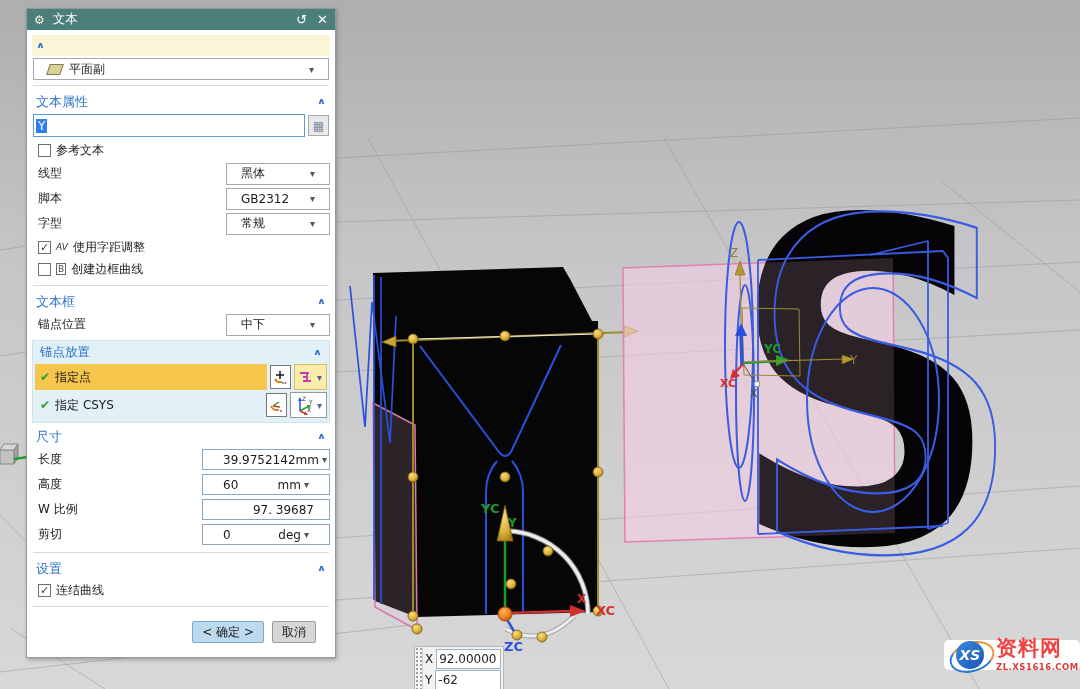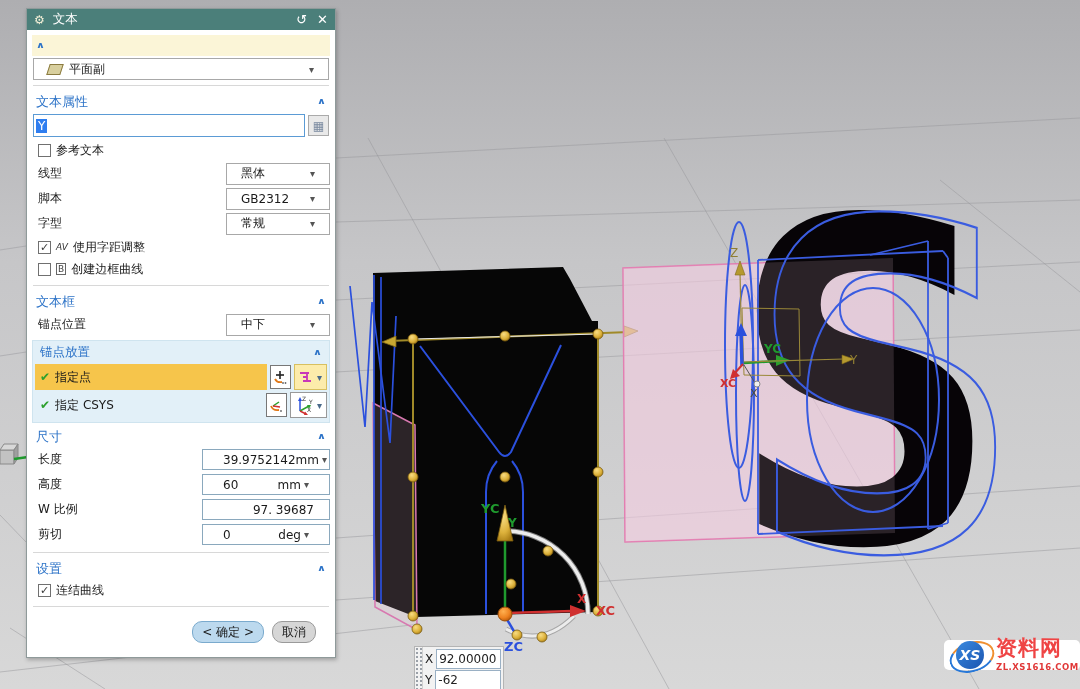--- a/index.html
+++ b/index.html
@@ -55,21 +55,21 @@
   .igroup .caret{margin:0 2px;color:#4a6a8a;}
   .fieldrow{display:flex;align-items:center;height:25px;}
   .fieldrow .lab{flex:1;padding-left:6px;}
   .field{width:128px;height:21px;border:1px solid #8aa8bd;background:#fff;display:flex;
          align-items:center;padding:0 20px;box-sizing:border-box;overflow:hidden;}
   .field .val{flex:1;white-space:nowrap;}
   .field .unit{margin-right:3px;}
   .field.rightal{justify-content:flex-end;}
   .field.rightal .val{flex:none;margin-right:-5px;}
   .btnrow{display:flex;justify-content:flex-end;gap:8px;padding:9px 14px 0 0;}
-  .btn{height:20px;padding:0 9px;display:flex;align-items:center;font-size:12px;border-radius:10px;}
+  .btn{height:20px;padding:0 9px;display:flex;align-items:center;font-size:12px;border-radius:2px;}
   .btn.ok{background:#bcd9ee;border:1px solid #7aaacd;}
   .btn.cancel{background:#d6d6d6;border:1px solid #9a9a9a;}
 
   
   .coordbox{position:absolute;left:414px;top:646px;width:90px;height:50px;background:#f2f2f2;
             border:1px solid #b4b4b4;display:flex;box-sizing:border-box;}
   .cb-handle{width:7px;background-image:radial-gradient(#9aa0a8 1px,transparent 1.2px);
              background-size:4px 4px;border-right:1px solid #d0d0d0;}
   .cb-rows{flex:1;padding:1px 2px;}
   .cb-row{display:flex;align-items:center;height:21px;gap:3px;font-size:12px;color:#222;}

